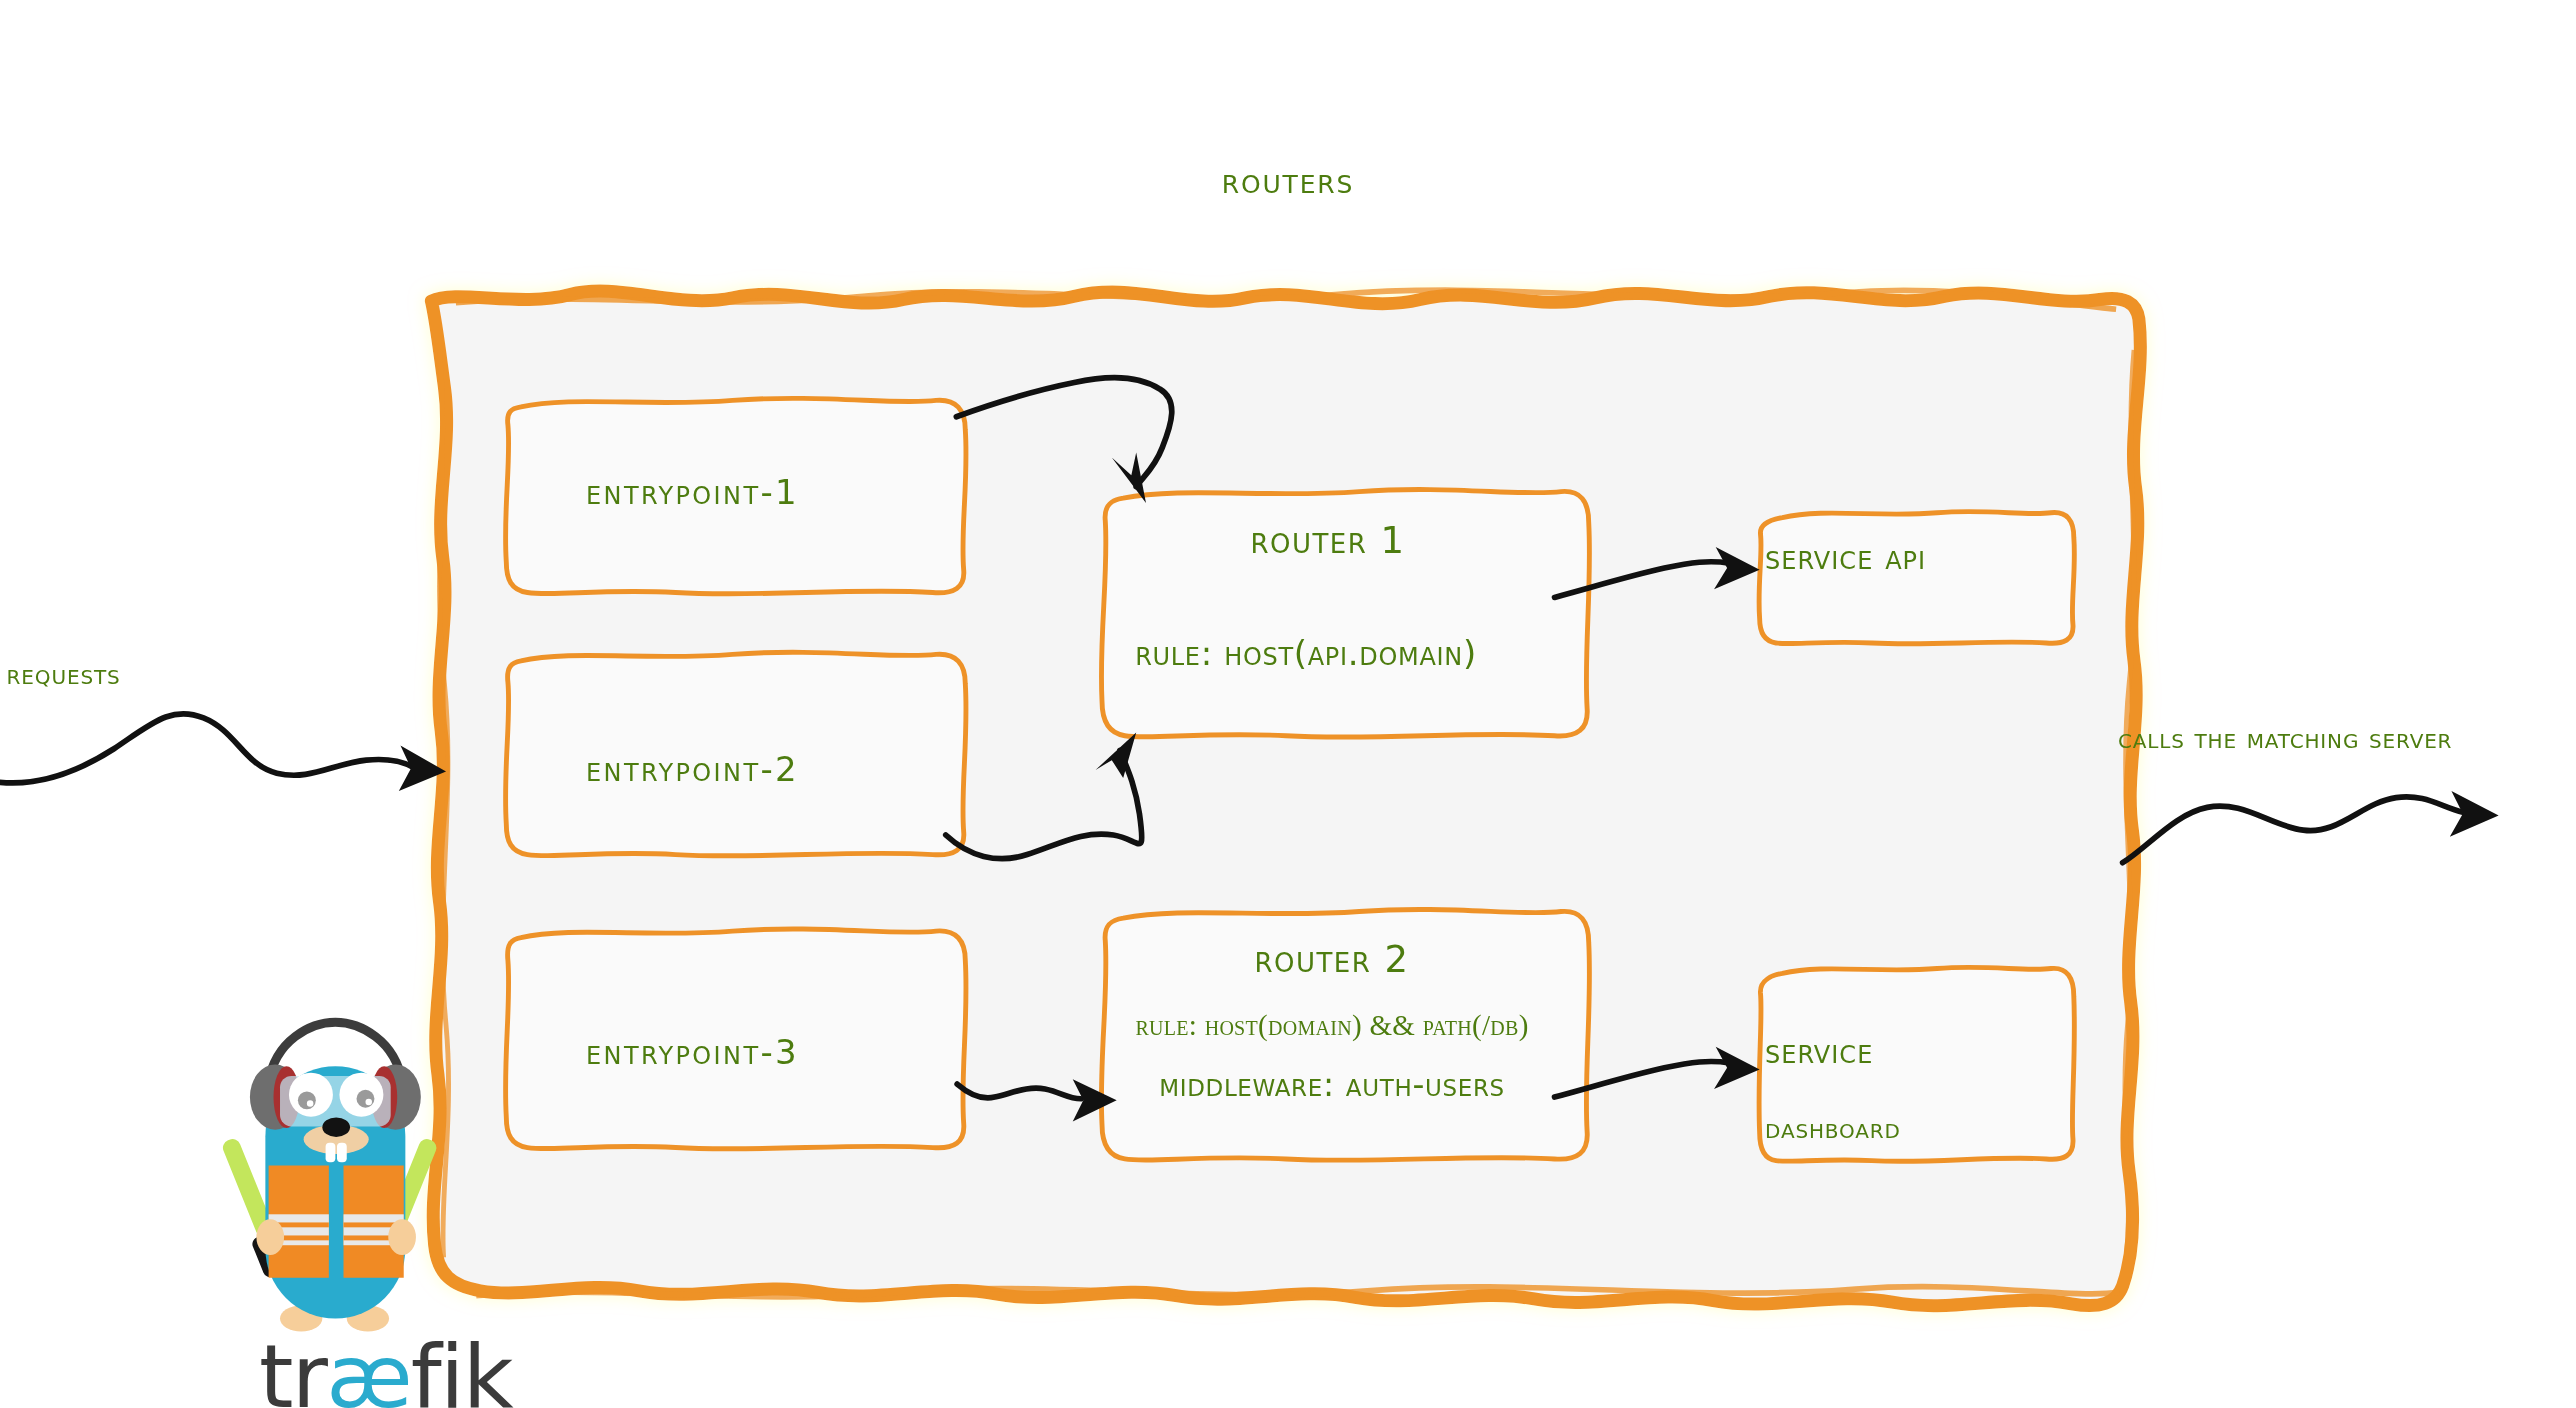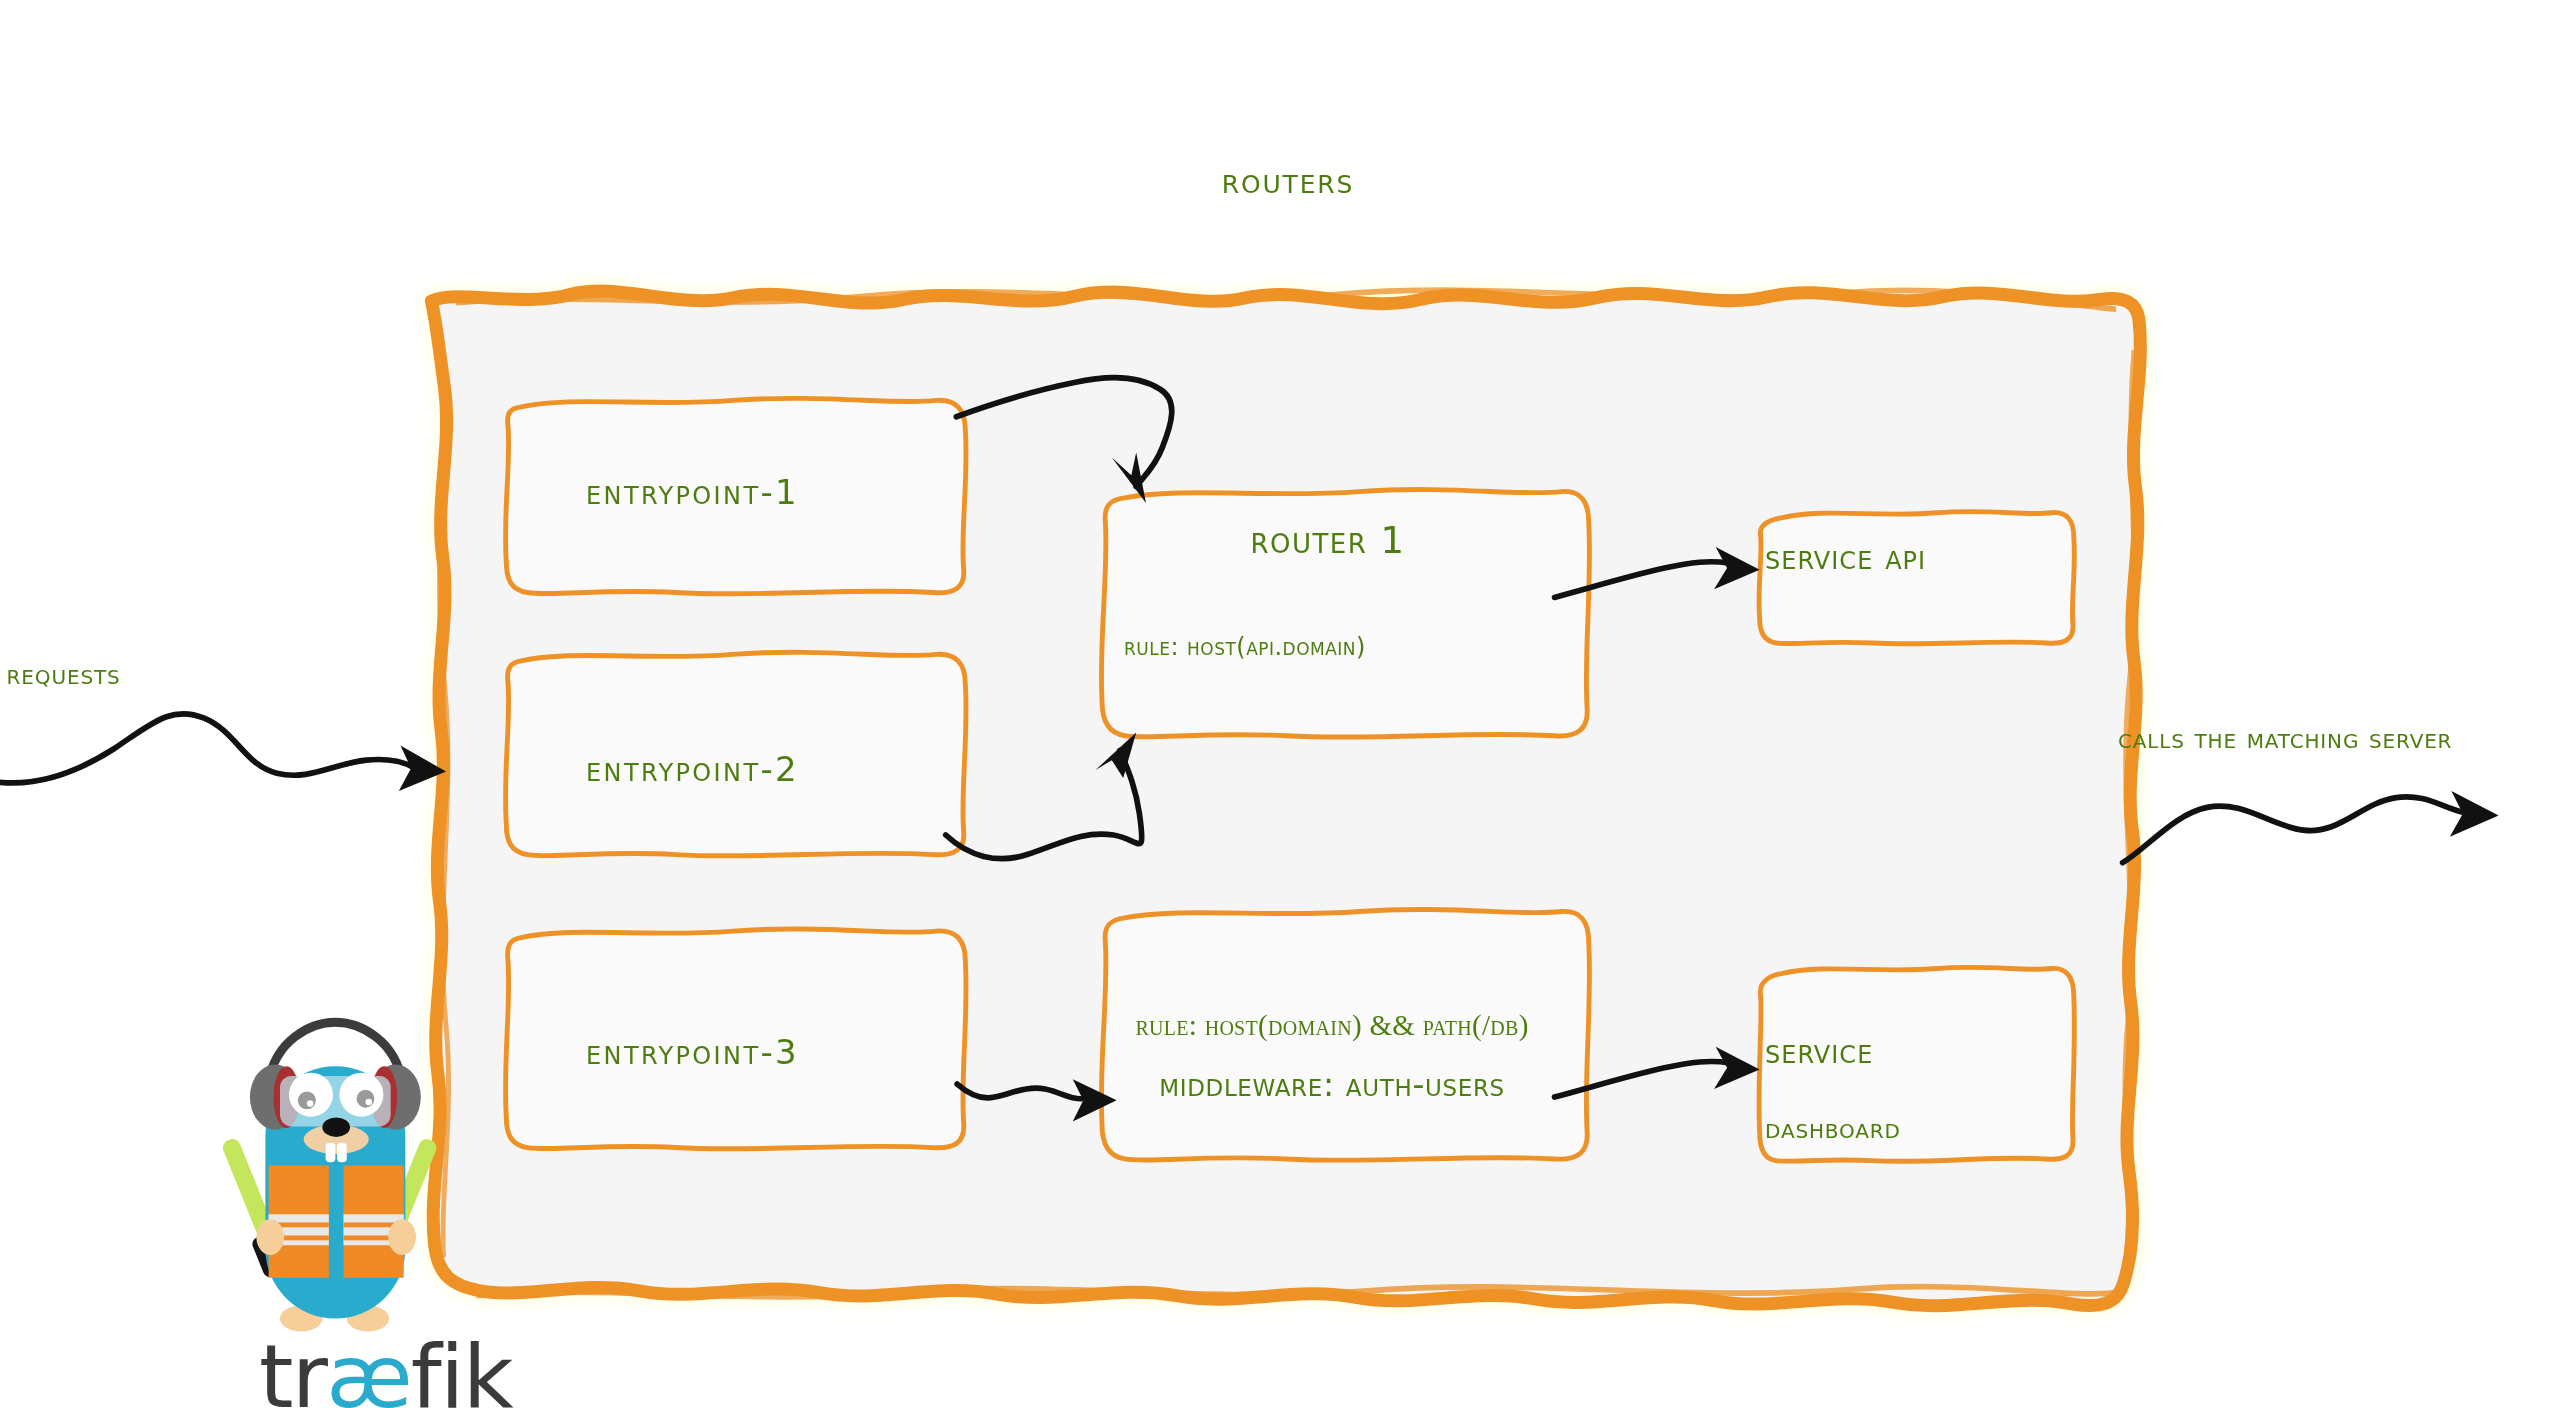--- a/index.html
+++ b/index.html
@@ -76,23 +76,24 @@
 
   
   #r1-title {
     left: 1100px; top: 519px;
     width: 456px;
     text-align: center;
     font-size: 37px;
     letter-spacing: 0.04em;
   }
   #r1-rule {
-    left: 1124px; top: 633px;
+    left: 1078px; top: 633px;
     width: 456px;
-    font-size: 24px;
+    text-align: center;
+    font-size: 34px;
     letter-spacing: 0.02em;
   }
 
   
   #r2-title {
     left: 1100px; top: 938px;
     width: 464px;
     text-align: center;
     font-size: 37px;
     letter-spacing: 0.04em;
@@ -432,20 +433,21 @@
 
   <div class="txt smallcaps" id="calls-label">Calls the matching server</div>
 
   <div class="txt ep-label" id="ep1-label">entrypoint-1</div>
   <div class="txt ep-label" id="ep2-label">entrypoint-2</div>
   <div class="txt ep-label" id="ep3-label">entrypoint-3</div>
 
   <div class="txt smallcaps" id="r1-title">Router 1</div>
   <div class="txt smallcaps" id="r1-rule">rule: Host(api.domain)</div>
 
+  <div class="txt smallcaps" id="r2-title">Router 2</div>
   <div class="txt smallcaps" id="r2-rule">rule: Host(domain) &amp;&amp; Path(/db)</div>
   <div class="txt smallcaps" id="r2-mw">Middleware: auth-users</div>
 
   <div class="txt smallcaps" id="svc-api-label">Service API</div>
   <div class="txt smallcaps" id="svc-dash-l1">Service</div>
   <div class="txt smallcaps" id="svc-dash-l2">Dashboard</div>
 
   <div id="traefik-wordmark"><span>tr</span><span class="ae">æ</span><span>fik</span></div>
 
 </div>

